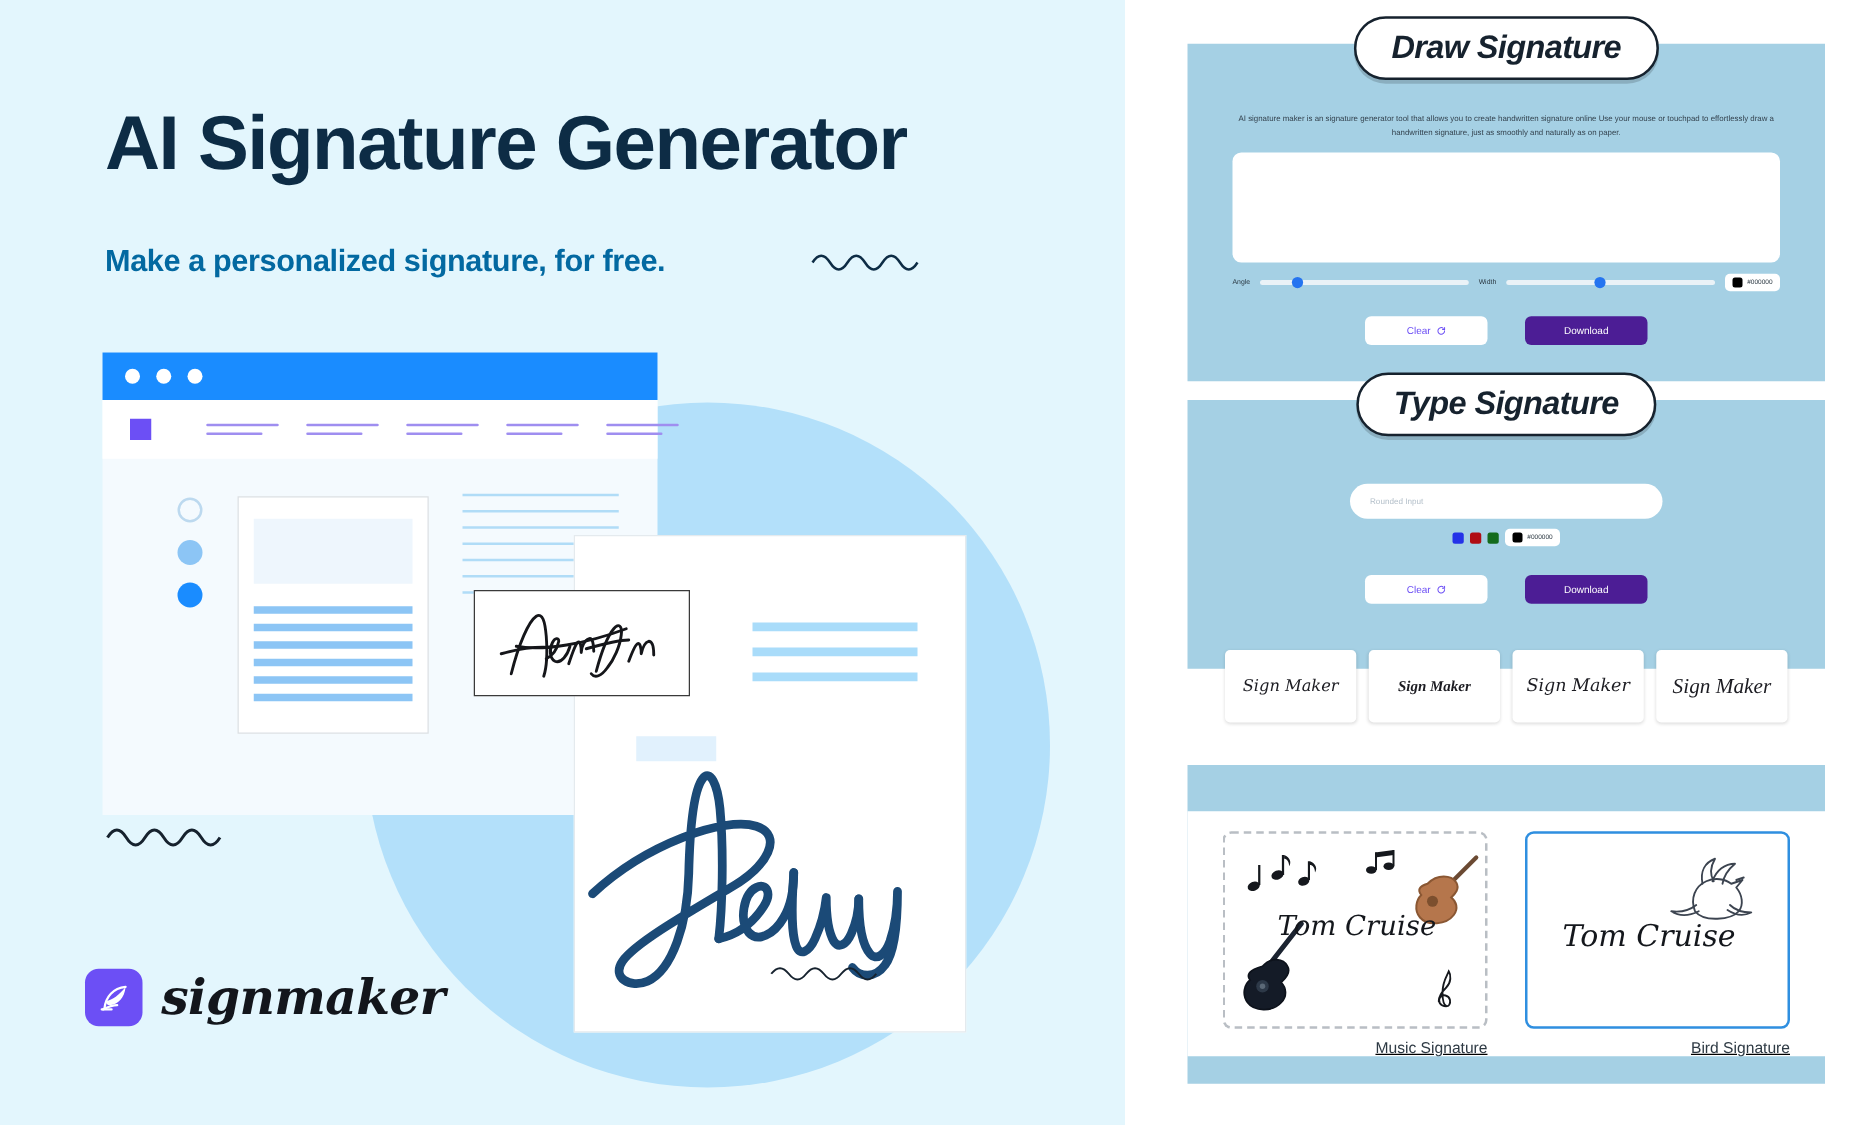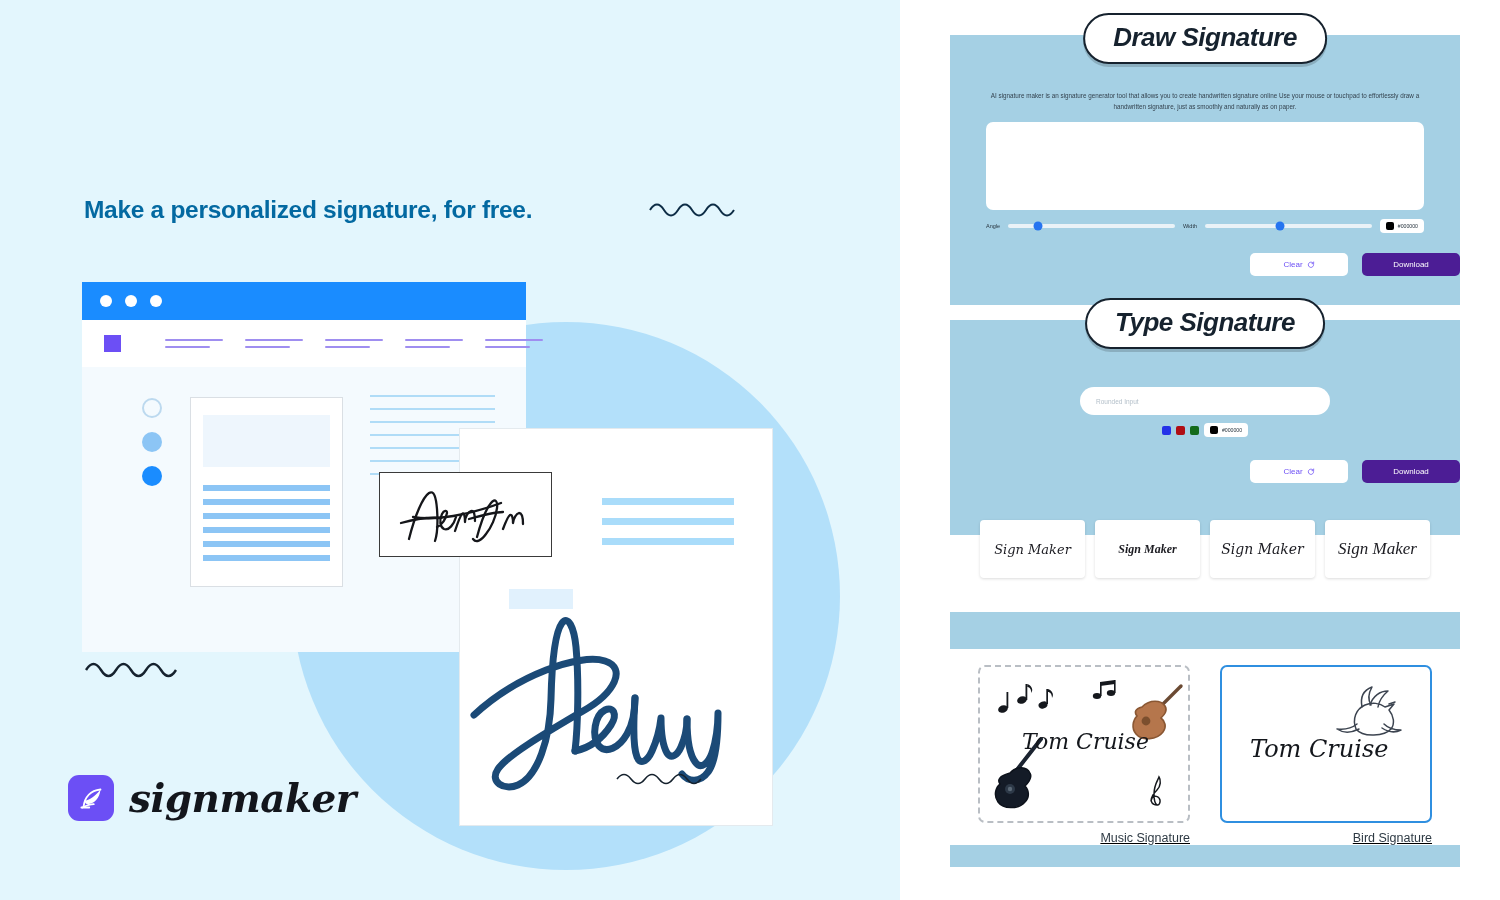--- a/index.html
+++ b/index.html
@@ -173,21 +173,21 @@
   }
   .color-chip {
     display: flex; align-items: center; gap: 4px;
     background: #ffffff; border-radius: 4px; padding: 3px 6px;
     font-size: 5.2px; color: #27343e; white-space: nowrap;
   }
   .chip-swatch { width: 8px; height: 8px; border-radius: 2px; background: #000000; }
 
   .btn-row {
     position: absolute; left: 0; width: 100%;
-    display: flex; justify-content: flex-end; gap: 14px;
+    display: flex; justify-content: center; gap: 30px;
   }
   .btn {
     width: 98px; height: 23px; border-radius: 5px;
     display: flex; align-items: center; justify-content: center; gap: 4px;
     font-size: 8px; cursor: pointer;
   }
   .btn-clear { background: #ffffff; color: #6c4ff5; }
   .btn-download { background: #4c1d95; color: #ffffff; }
 
   
@@ -244,20 +244,21 @@
   .tile-name {
     position: absolute; font-family: "DejaVu Serif", serif;
     font-style: italic; color: #14171c; white-space: nowrap;
   }
 </style>
 </head>
 <body>
 
 <div class="left-panel">
 
+  <div class="hero-title">AI Signature Generator</div>
   <div class="hero-sub">Make a personalized signature, for free.</div>
 
   <svg class="squiggle-sub" width="112" height="24">
     <path d="M2 14 q7 -11 14 0 t14 0 t14 0 t14 0 t14 0 t14 0" fill="none" stroke="#0d2c45" stroke-width="2"></path>
   </svg>
   <svg class="squiggle-left" width="122" height="26">
     <path d="M2 15 q7.5 -12 15 0 t15 0 t15 0 t15 0 t15 0 t15 0" fill="none" stroke="#16222e" stroke-width="2.4"></path>
   </svg>
 
   <div class="blob"></div>

